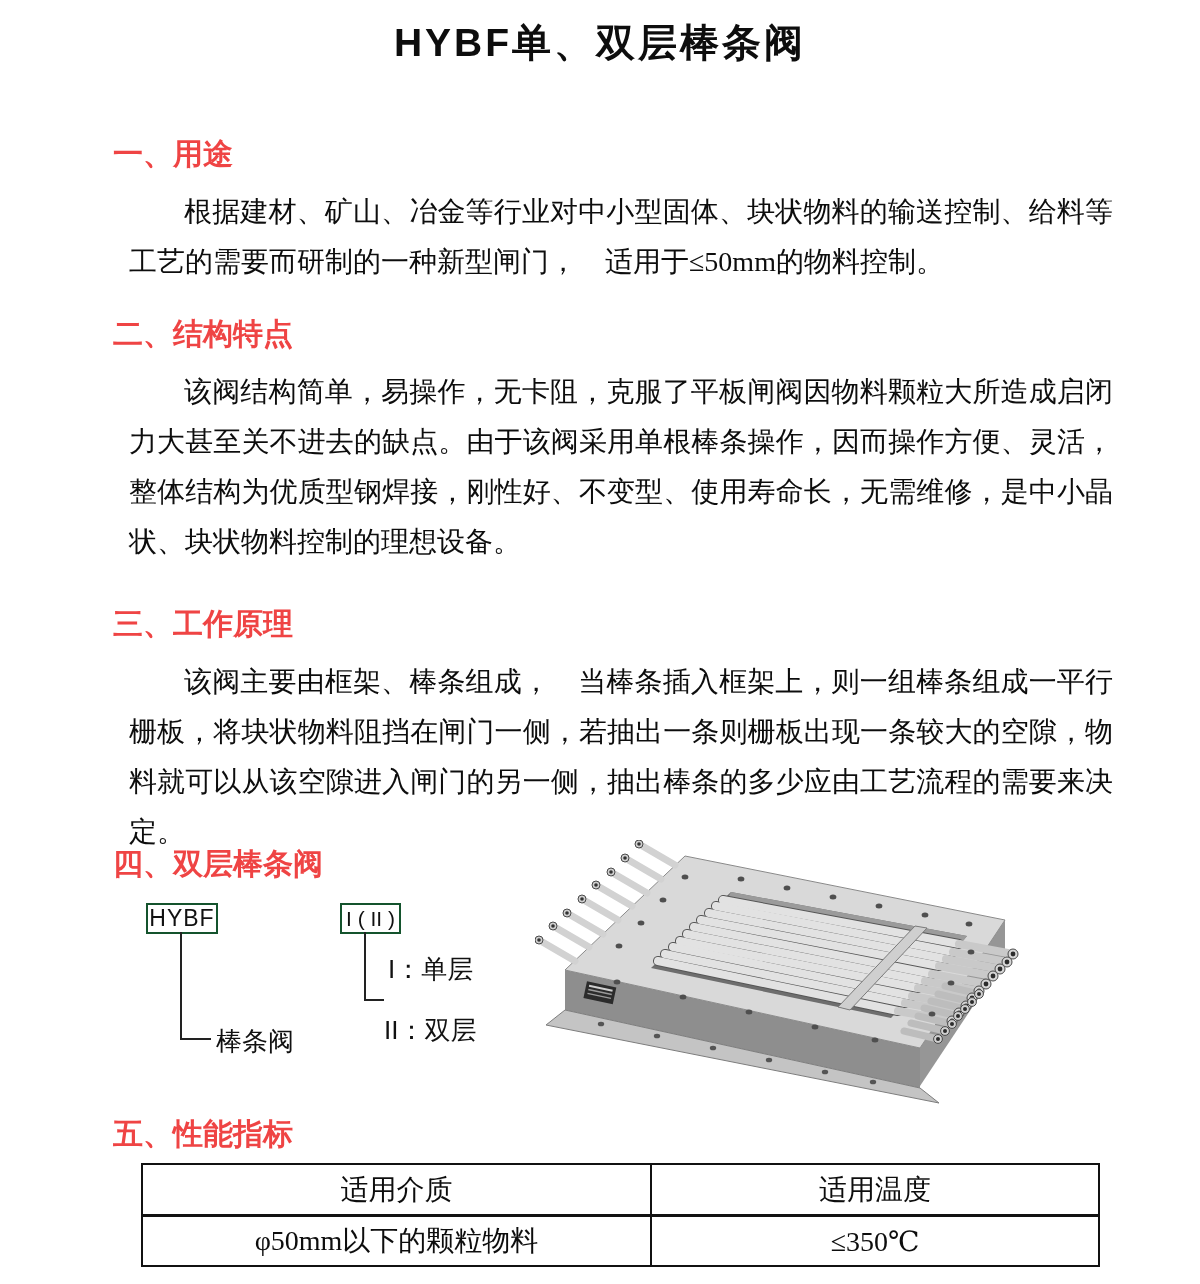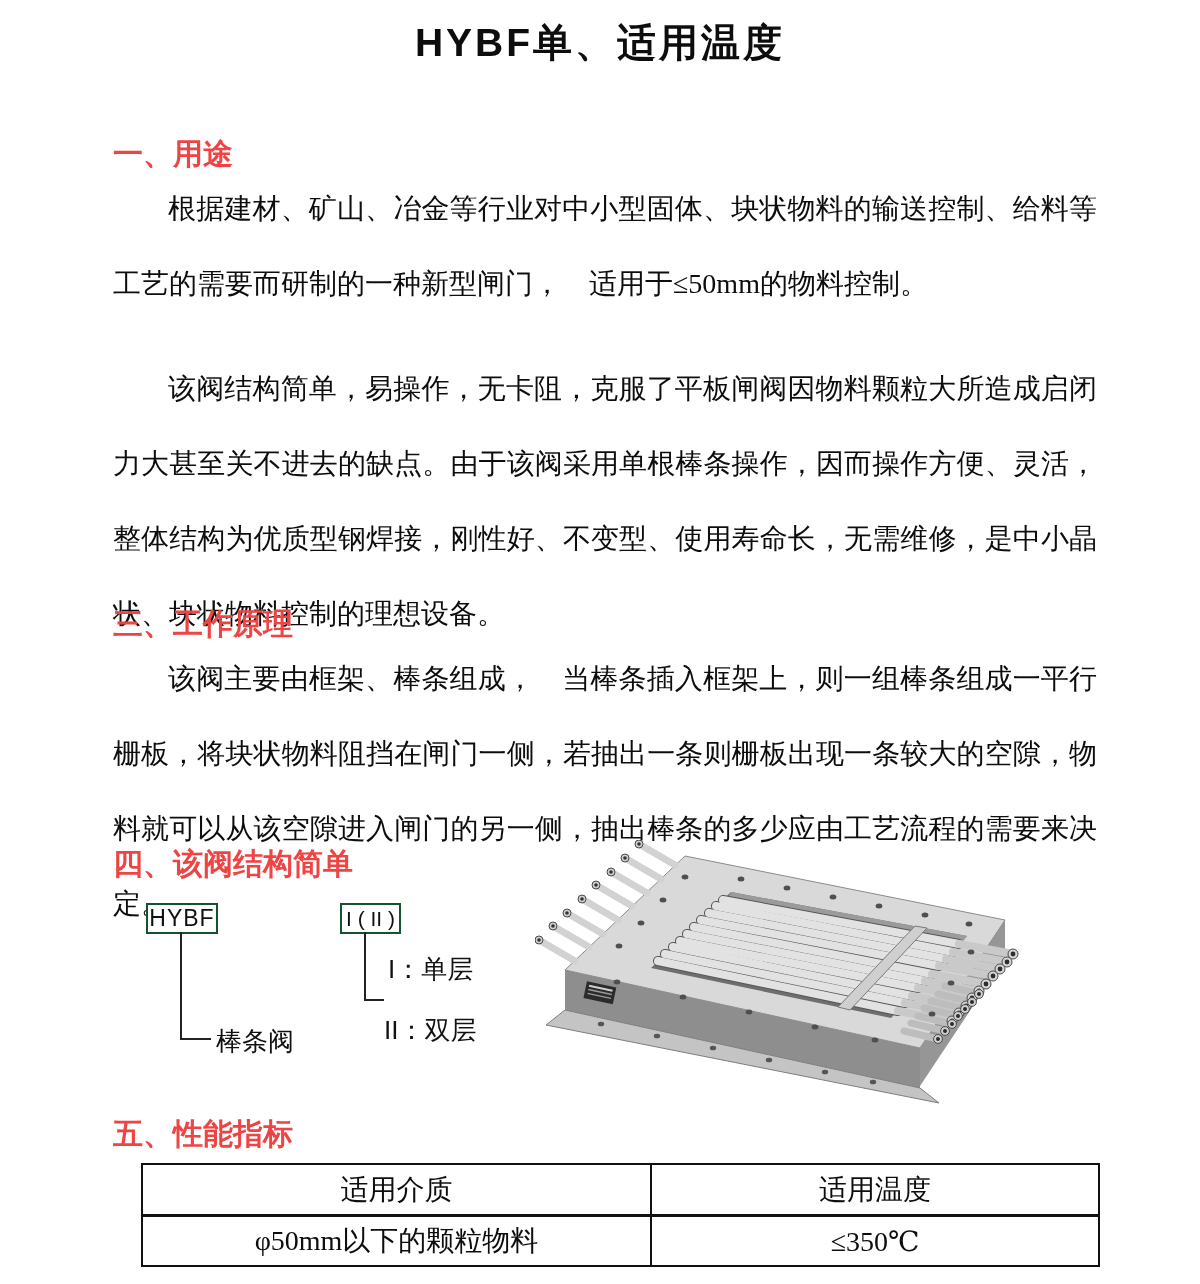--- a/index.html
+++ b/index.html
@@ -35,23 +35,23 @@
   }
   .h-usage{top:134px;}
   .h-structure{top:314px;}
   .h-principle{top:604px;font-family:Liberation Mono, monospace;}
   .h-model{top:844px;}
   .h-performance{top:1114px;}
   .body-p{
     position:absolute;
     left:113px;
     width:984px;
-    margin:0;
+    margin:16px;
     font-size:28px;
-    line-height:75px;
+    line-height:50px;
     text-align:justify;
     text-indent:55px;
     color:#0d0d0d;
   }
   .p-usage{top:171px;}
   .p-structure{top:351px;}
   .p-principle{top:641px;}
 
   
   .diagram{position:absolute;left:0;top:0;width:0;height:0;}
@@ -106,31 +106,32 @@
   .perf th{height:49px;border-bottom:3px solid #111;}
   .perf td{height:48px;}
   .perf .c1{width:507px;}
   .perf .c2{width:446px;}
 </style>
 </head>
 <body>
 
 <div class="page">
 
-  <h1 class="doc-title">HYBF单、适用温度</h1>
+  <h1 class="doc-title">HYBF单、双层棒条阀</h1>
 
   <h2 class="sec-h h-usage">一、用途</h2>
   <p class="body-p p-usage">根据建材、矿山、冶金等行业对中小型固体、块状物料的输送控制、给料等工艺的需要而研制的一种新型闸门，　适用于≤50mm的物料控制。</p>
 
+  <h2 class="sec-h h-structure">二、结构特点</h2>
   <p class="body-p p-structure">该阀结构简单，易操作，无卡阻，克服了平板闸阀因物料颗粒大所造成启闭力大甚至关不进去的缺点。由于该阀采用单根棒条操作，因而操作方便、灵活，整体结构为优质型钢焊接，刚性好、不变型、使用寿命长，无需维修，是中小晶状、块状物料控制的理想设备。</p>
 
   <h2 class="sec-h h-principle">三、工作原理</h2>
   <p class="body-p p-principle">该阀主要由框架、棒条组成，　当棒条插入框架上，则一组棒条组成一平行栅板，将块状物料阻挡在闸门一侧，若抽出一条则栅板出现一条较大的空隙，物料就可以从该空隙进入闸门的另一侧，抽出棒条的多少应由工艺流程的需要来决定。</p>
 
-  <h2 class="sec-h h-model">四、该阀结构简单</h2>
+  <h2 class="sec-h h-model">四、双层棒条阀</h2>
 
   <div class="diagram">
     <div class="dbox box-code">HYBF</div>
     <div class="dline vl1"></div>
     <div class="dline hl1"></div>
     <span class="dlabel lbl-code">棒条阀</span>
 
     <div class="dbox box-layer">I ( II )</div>
     <div class="dline vl2"></div>
     <div class="dline hl2"></div>

